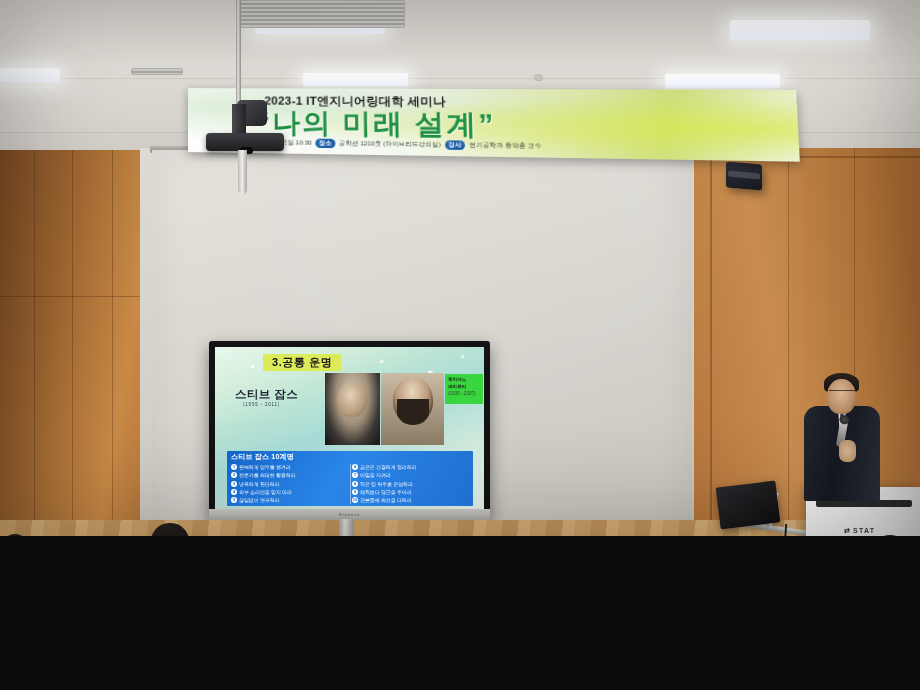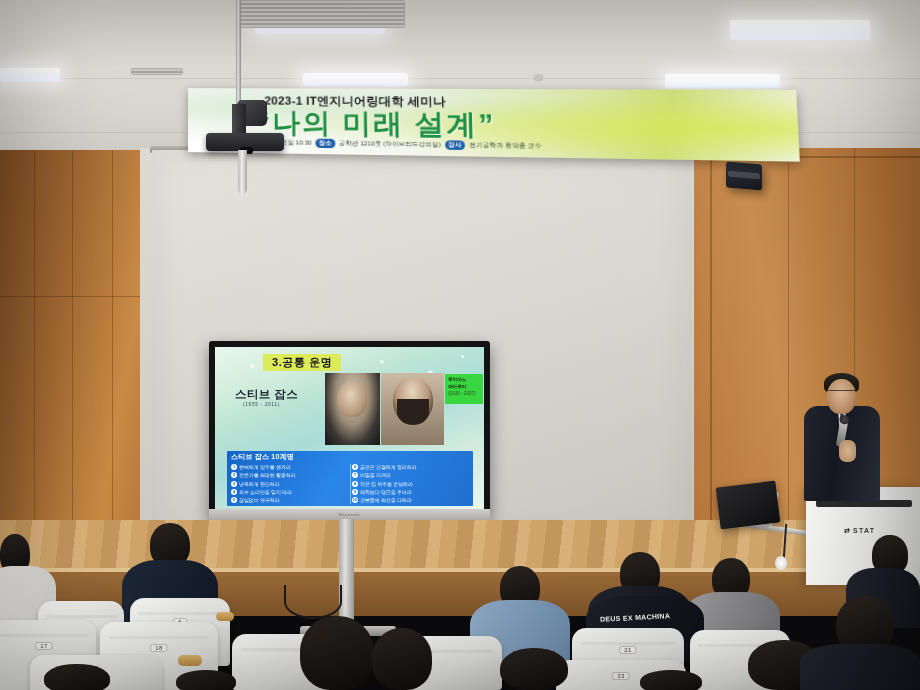--- a/index.html
+++ b/index.html
@@ -1,21 +1,21 @@
 <!DOCTYPE html>
 <html><head>
 <meta charset="utf-8">
 <style>
   * { margin:0; padding:0; box-sizing:border-box; }
   body {
     width:920px; height:690px; overflow:hidden;
     font-family:"Liberation Sans", sans-serif;
     background:#0b0b0d;
   }
-  #scene { position:relative; width:920px; height:690px; overflow:hidden; }
+  #scene { position:relative; width:920px; height:536px; overflow:hidden; }
 
   
   .ceiling {
     position:absolute; left:0; top:0; width:920px; height:152px;
     background:linear-gradient(#d9d6d0 0%, #e3e0da 45%, #cfccc6 100%);
   }
   .ceil-seam { position:absolute; left:0; width:920px; height:1px; background:rgba(0,0,0,.07); }
   .panel-light {
     position:absolute; background:linear-gradient(#ffffff,#f2f6ff);
     box-shadow:0 0 18px 7px rgba(255,255,255,.72); border-radius:2px;

